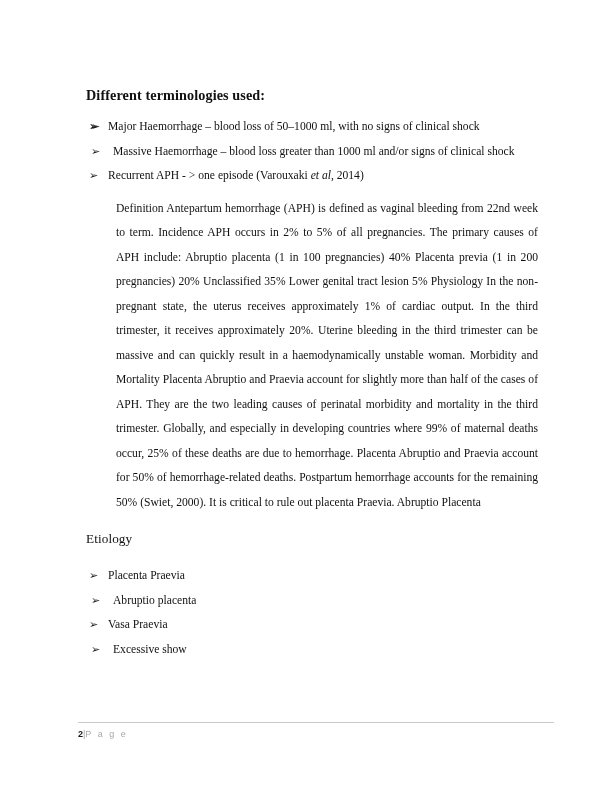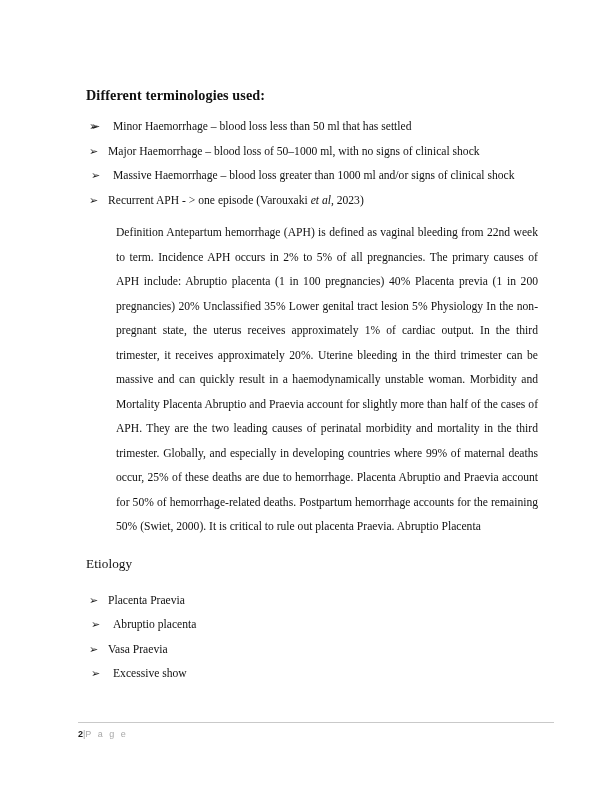--- a/index.html
+++ b/index.html
@@ -149,33 +149,32 @@
     <div class="h-major">Different terminologies used:</div>
 
     <div class="spacer-sm"></div>
 
     <ul class="blist">
       <li>
         <span class="bullet">➢</span>
       </li>
       <li class="nudge">
         <span class="bullet">➢</span>
-        <span> Minor Haemorrhage – blood loss less than 50 ml that has settled</span>
       </li>
       <li>
         <span class="bullet">➢</span>
         <span>Major Haemorrhage – blood loss of 50–1000 ml, with no signs of clinical shock</span>
       </li>
       <li class="nudge">
         <span class="bullet">➢</span>
         <span> Massive Haemorrhage – blood loss greater than 1000 ml and/or signs of clinical shock</span>
       </li>
       <li>
         <span class="bullet">➢</span>
-        <span><span>Recurrent APH - &gt; one episode (Varouxaki </span><em>et al</em><span>, 2023)</span></span>
+        <span><span>Recurrent APH - &gt; one episode (Varouxaki </span><em>et al</em><span>, 2014)</span></span>
       </li>
     </ul>
 
     <div class="deep-block">
       <p>Definition Antepartum hemorrhage (APH) is defined as vaginal bleeding from 22nd week to term. Incidence APH occurs in 2% to 5% of all pregnancies. The primary causes of APH include: Abruptio placenta (1 in 100 pregnancies) 40% Placenta previa (1 in 200 pregnancies) 20% Unclassified 35% Lower genital tract lesion 5% Physiology In the non-pregnant state, the uterus receives approximately 1% of cardiac output. In the third trimester, it receives approximately 20%. Uterine bleeding in the third trimester can be massive and can quickly result in a haemodynamically unstable woman. Morbidity and Mortality Placenta Abruptio and Praevia account for slightly more than half of the cases of APH. They are the two leading causes of perinatal morbidity and mortality in the third trimester. Globally, and especially in developing countries where 99% of maternal deaths occur, 25% of these deaths are due to hemorrhage. Placenta Abruptio and Praevia account for 50% of hemorrhage-related deaths. Postpartum hemorrhage accounts for the remaining 50% (Swiet, 2000). It is critical to rule out placenta Praevia. Abruptio Placenta</p>
     </div>
 
     <div class="spacer-xs"></div>
 
     <div class="h-minor">Etiology</div>

